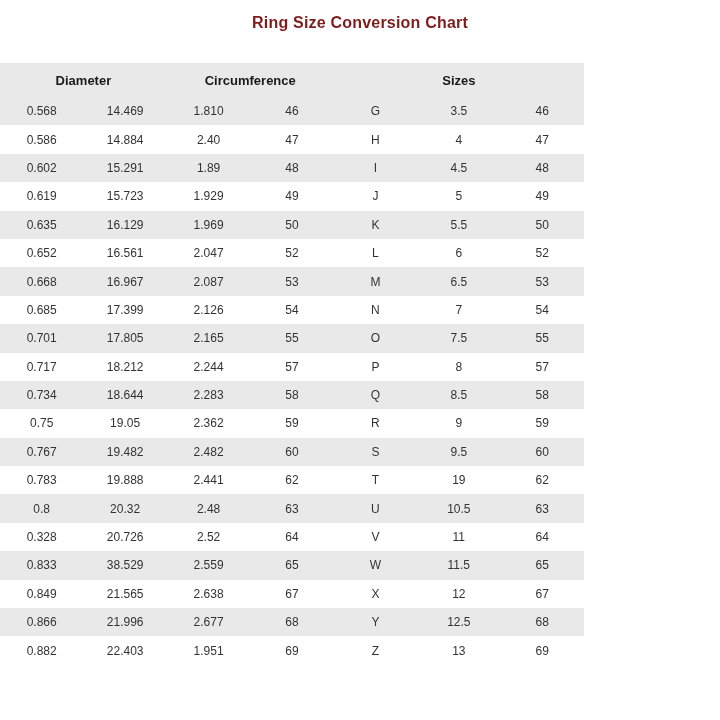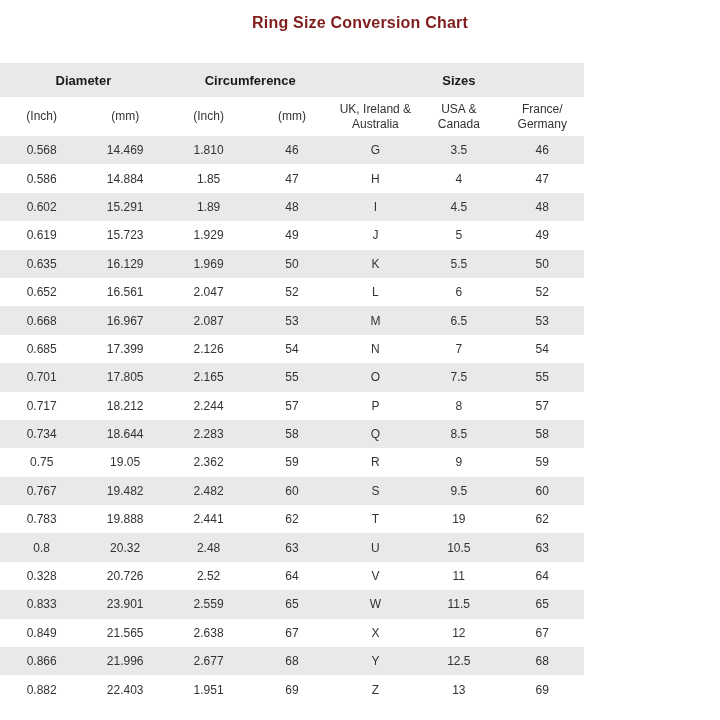--- a/index.html
+++ b/index.html
@@ -83,44 +83,35 @@
       <col>
       <col>
       <col>
   </colgroup>
   <thead>
     <tr class="group-row">
       <th colspan="2">Diameter</th>
       <th colspan="2">Circumference</th>
       <th colspan="3">Sizes</th>
     </tr>
-    <tr class="sub-row">
-      <th>(Inch)</th>
-      <th>(mm)</th>
-      <th>(Inch)</th>
-      <th>(mm)</th>
-      <th>UK, Ireland &amp; Australia</th>
-      <th>USA &amp; Canada</th>
-      <th>France/ Germany</th>
-    </tr>
   </thead>
   <tbody>
       <tr>
         <td>0.568</td>
         <td>14.469</td>
         <td>1.810</td>
         <td>46</td>
         <td>G</td>
         <td>3.5</td>
         <td>46</td>
       </tr>
       <tr>
         <td>0.586</td>
         <td>14.884</td>
-        <td>1.85</td>
+        <td>2.40</td>
         <td>47</td>
         <td>H</td>
         <td>4</td>
         <td>47</td>
       </tr>
       <tr>
         <td>0.602</td>
         <td>15.291</td>
         <td>1.89</td>
         <td>48</td>
@@ -240,21 +231,21 @@
         <td>0.328</td>
         <td>20.726</td>
         <td>2.52</td>
         <td>64</td>
         <td>V</td>
         <td>11</td>
         <td>64</td>
       </tr>
       <tr>
         <td>0.833</td>
-        <td>23.901</td>
+        <td>38.529</td>
         <td>2.559</td>
         <td>65</td>
         <td>W</td>
         <td>11.5</td>
         <td>65</td>
       </tr>
       <tr>
         <td>0.849</td>
         <td>21.565</td>
         <td>2.638</td>

